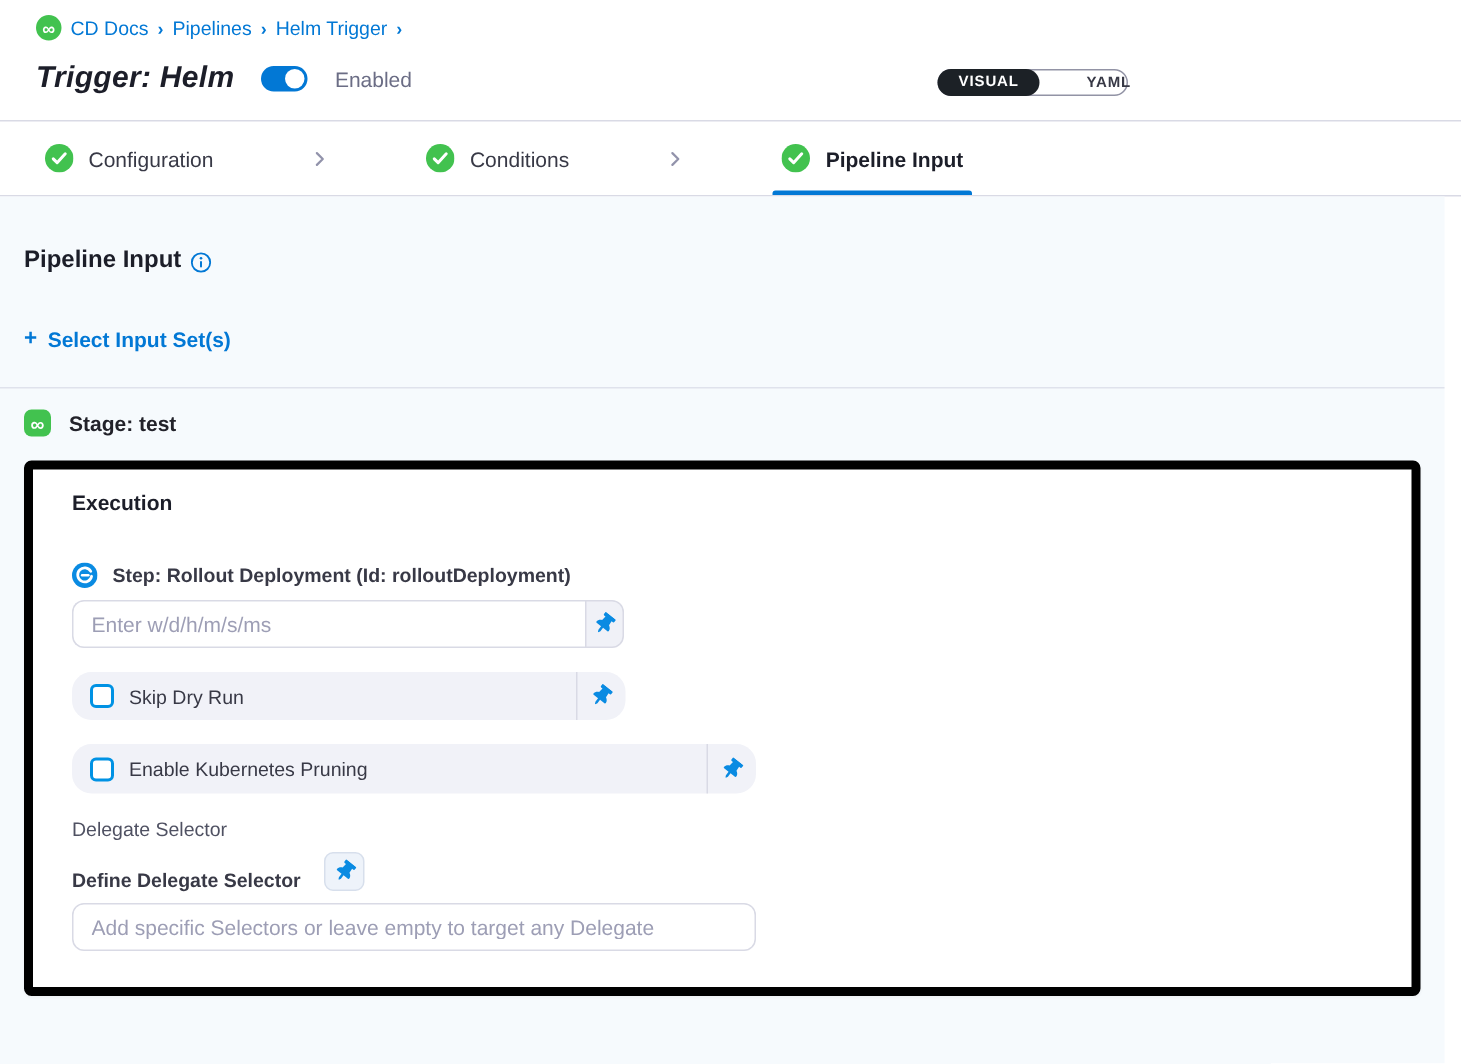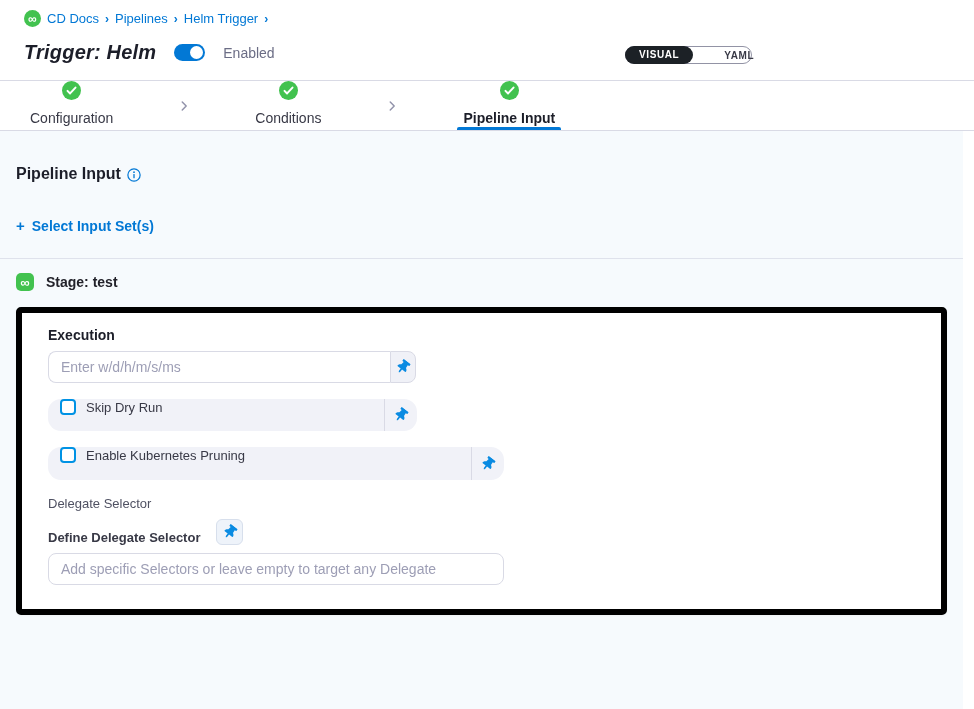--- a/index.html
+++ b/index.html
@@ -21,21 +21,21 @@
 
   .view-toggle { position:absolute; left:625px; top:46px; display:inline-flex; align-items:center;
      border:1px solid #9293a5; border-radius:10px; background:#fff; height:18px; width:127px; }
   .view-seg { font-size:10px; font-weight:700; letter-spacing:.6px; cursor:pointer; }
   .view-seg.active { background:#1c2126; color:#fff; border-radius:9px; height:18px; line-height:18px;
      padding:0 14px; margin:-1px 0 -1px -1px; }
   .view-seg.inactive { color:#383946; flex:1; text-align:center;padding-left:31px; }
 
   
   .tabbar { background:#fff; height:50px; border-bottom:1px solid #d9dae5; display:flex; align-items:center; padding:0 24px; }
-  .tab { display:flex; align-items:center; gap:10px; height:100%; font-size:14px; color:#383946; cursor:pointer; position:relative; padding:0 6px;flex-direction:column; }
+  .tab { display:flex; align-items:center; gap:10px; height:100%; font-size:14px; color:#383946; cursor:pointer; position:relative; padding:0 6px; }
   .tab.active { font-weight:700; color:#1c1e29; }
   .tab.active::after { content:""; position:absolute; left:0; right:0; bottom:0; height:3px; background:#0278d5; border-radius:2px 2px 0 0; }
   .tab-sep { margin:0 58px; color:#9293ab; display:flex; align-items:center; }
   .check-circle { width:19px; height:19px; flex:0 0 auto; }
 
   
   .content { background:#f6fafd; height:578px; margin-right:11px; padding:0 16px; }
   .section-head { padding-top:34px; display:flex; align-items:center; gap:6px; }
   .section-title { font-size:16px; font-weight:700; color:#1c1e29; }
   .info-icon { width:14px; height:14px; margin-top:1px; cursor:pointer; }
@@ -60,21 +60,21 @@
   .input-group { margin-top:8px; display:flex; width:368px; height:32px; }
   .text-input { flex:1; border:1px solid #d9dae5; border-radius:8px; background:#fff;
      font-size:14px; color:#22222a; padding:0 12px; outline:none; font-family:inherit; }
   .text-input::placeholder { color:#9d9eb5; }
   .input-group .text-input { border-radius:8px 0 0 8px; border-right:none; }
   .pin-addon { width:26px; border:1px solid #d9dae5; border-left:1px solid #d9dae5; border-radius:0 8px 8px 0;
      background:#f0f1f7; display:flex; align-items:center; justify-content:center; cursor:pointer; }
   .pin-icon { width:14px; height:14px; transform:rotate(38deg); }
 
   .check-row { margin-top:16px; height:32px; background:#f1f2f8; border-radius:13px;
-     display:flex; align-items:flex-start; }
+     display:flex; align-items:center; }
   .check-row .body { flex:1; display:flex; align-items:center; gap:10px; padding:0 12px; }
   .checkbox { width:16px; height:16px; border:2px solid #0092e4; border-radius:4px; background:#fff; cursor:pointer; flex:0 0 auto; }
   .check-label { font-size:13px; color:#383946; }
   .check-row .pin-cell { width:33px; align-self:stretch; border-left:1px solid #d9dae5;
      display:flex; align-items:center; justify-content:center; cursor:pointer; }
   .row-skip { width:369px; }
   .row-prune { width:456px; height:33px; }
 
   .define-row { margin-top:8px; display:flex; align-items:flex-end; gap:16px; }
   .define-label { font-size:13px; font-weight:600; color:#383946; }
@@ -160,20 +160,28 @@
 
   <div class="stage-section">
     <div class="stage-row">
       <span class="stage-badge">∞</span>
       <span class="stage-label">Stage: test</span>
     </div>
 
     <div class="card">
       <div class="card-title">Execution</div>
 
+      <div class="step-row">
+        <svg class="step-badge" viewBox="0 0 16 16">
+            <circle cx="8" cy="8" r="8" fill="#0a8be2"></circle>
+            <path d="M11.8 5.6A4.4 4.4 0 1 0 12.3 8.6" stroke="#fff" stroke-width="1.7" fill="none" stroke-linecap="round"></path>
+            <path d="M6.3 8h4" stroke="#fff" stroke-width="1.5" stroke-linecap="round"></path>
+          </svg>
+        <span class="step-label">Step: Rollout Deployment (Id: rolloutDeployment)</span>
+      </div>
 
       <div class="input-group">
         <input class="text-input" type="text" placeholder="Enter w/d/h/m/s/ms" style="">
         <span class="pin-addon">
           <svg class="pin-icon" viewBox="0 0 384 512">
               <path fill="#0a8be2" d="M298 214L286 96h42c13 0 24-11 24-24V24c0-13-11-24-24-24H56C43 0 32 11 32 24v48c0 13 11 24 24 24h42L86 214C37 237 0 277 0 328c0 13 11 24 24 24h136v104l24 48c3 6 11 6 14 0l24-48V352h136c13 0 24-11 24-24 0-51-38-91-84-114z"></path>
             </svg>
         </span>
       </div>
 

